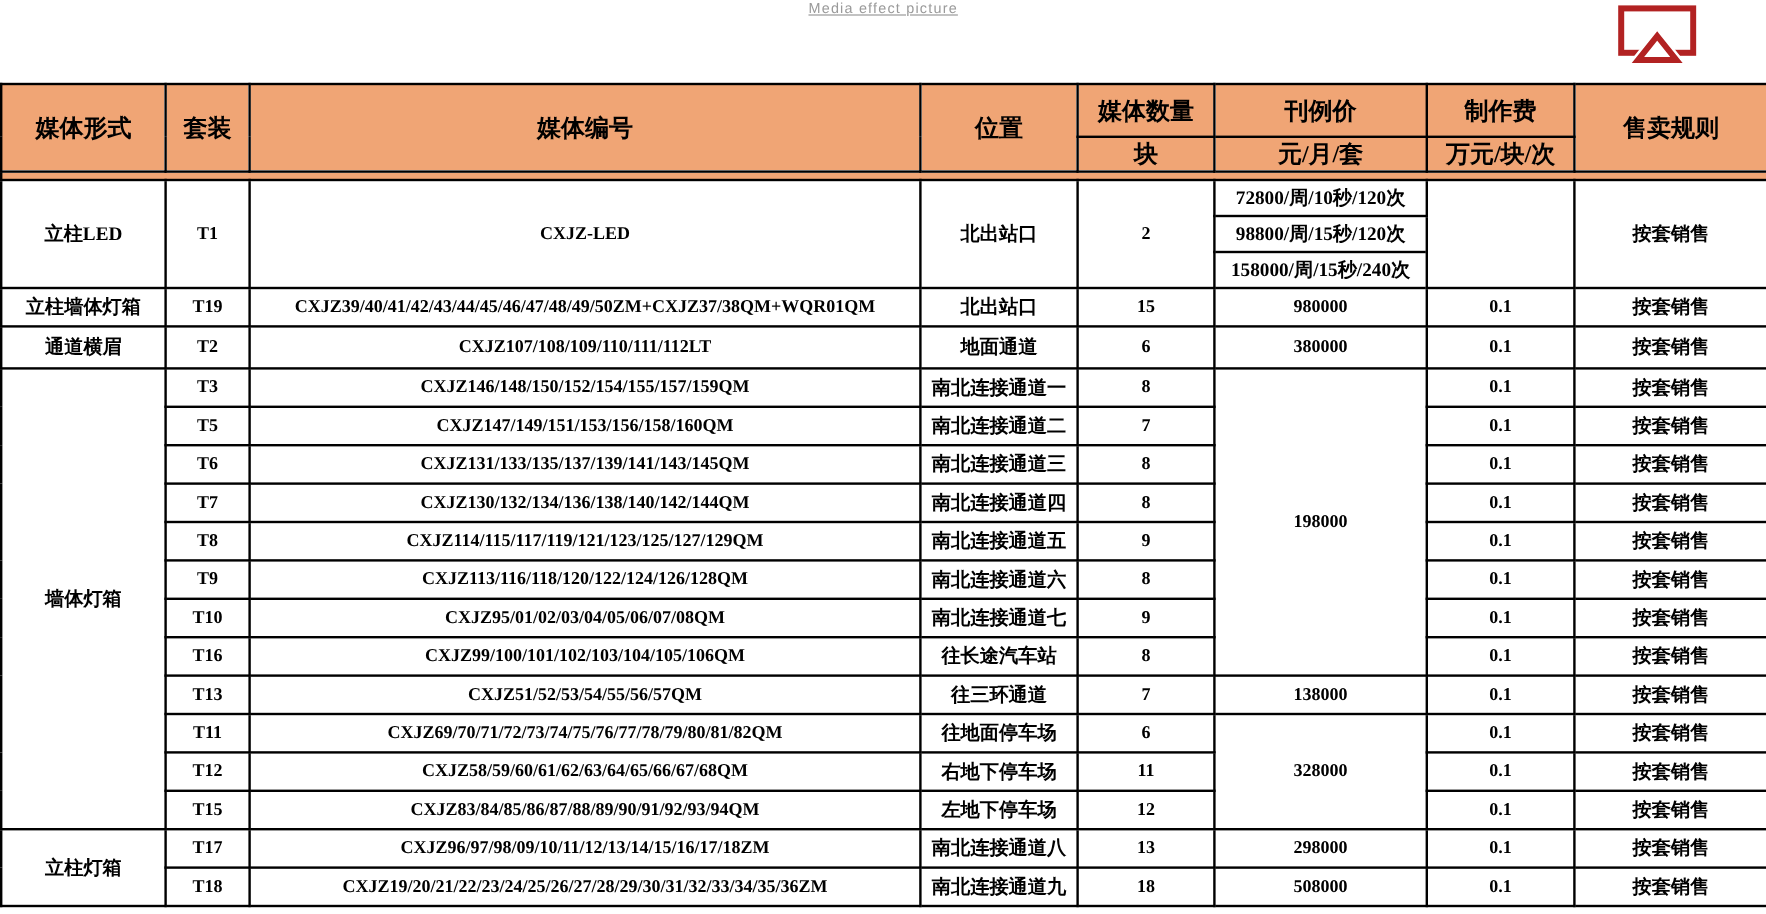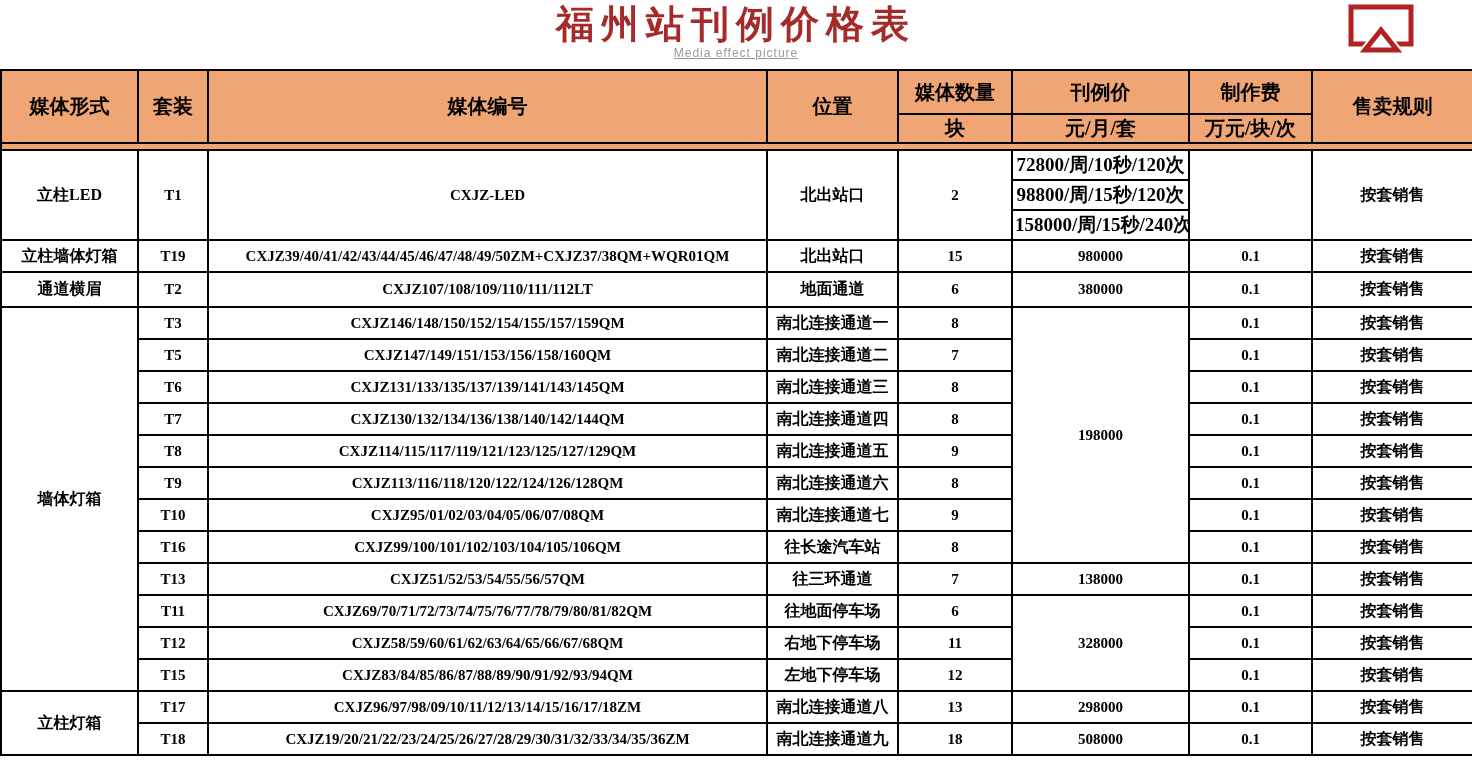--- a/index.html
+++ b/index.html
@@ -66,33 +66,32 @@
     padding:0;
     line-height:0;
   }
   tbody td{
     font-weight:bold;
     font-size:16px;
   }
   td.num{font-size:15px;}
   td.mno{font-size:15px;margin-left:36px;}
   td.pricecell{font-size:15px;margin-left:48px;}
-  td.subprice{font-size:19px;}
+  td.subprice{font-size:16px;}
   tr.rsub{height:30px;}
   tr.rt19{height:32px;}
   tr.rt2{height:35px;}
   tr.rstd{height:32px;}
 </style>
 </head>
 <body>
 
 <div class="page">
 
   <div class="title-wrap">
-    <div class="main-title">福州站刊例价格表</div>
     <div class="sub-title">Media effect picture</div>
     <svg class="corner-icon" viewBox="0 0 66 50">
       <rect x="3" y="3" width="60" height="37" fill="none" stroke="#B22222" stroke-width="5"></rect>
       <polygon points="33,22 53,47 13,47" fill="#ffffff" stroke="#ffffff" stroke-width="4"></polygon>
       <polygon points="33,26 49,46 17,46" fill="#ffffff" stroke="#B22222" stroke-width="5" stroke-linejoin="miter"></polygon>
     </svg>
   </div>
 
   <table class="rate">
     <colgroup>

